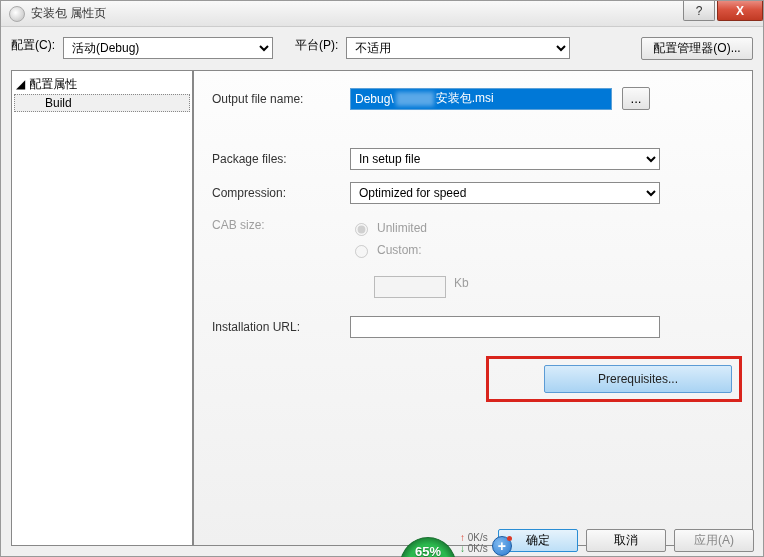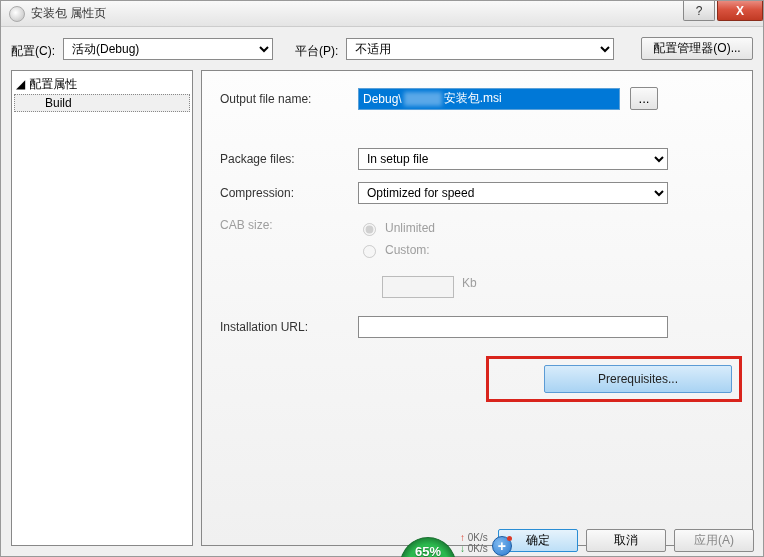--- a/index.html
+++ b/index.html
@@ -50,40 +50,40 @@
     border-radius: 0 0 2px 2px;
     margin-right: 2px;
   }
   .win-btn.close {
     width: 46px;
     background: linear-gradient(#e98a7e, #d9533f 45%, #c13a24);
     border-color: #8a2c1b; color: #fff; font-weight: bold;
     margin-right: 0;
   }
   .toolbar {
-    display: flex; align-items: flex-end;
+    display: flex; align-items: flex-start;
     padding: 10px; gap: 6px;
   }
   .toolbar label { color: #000; margin-right: 2px; }
   select.combo {
     height: 22px; border: 1px solid #8a8a8a;
     background: #fff; font-size: 12px;
     padding-left: 4px;
   }
   .combo-config { width: 210px; }
-  .combo-platform { width: 268px; }
+  .combo-platform { width: 224px; }
   .btn {
     height: 23px; border: 1px solid #8a8a8a;
     background: linear-gradient(#fafafa,#e4e4e4);
     font-size: 12px; padding: 0 10px;
     cursor: pointer; border-radius: 2px;
   }
   .btn-configmgr { width: 112px; padding:0; }
   .content {
-    display: flex; flex: 1; padding: 0 10px 10px 10px; gap: 8px; min-height: 0;
+    display: flex; flex: 1; padding: 0 10px 10px 10px; min-height: 0;
   }
   .tree {
     width: 182px;
     border: 1px solid #888; background: #fff;
     padding: 4px 2px;
     flex-shrink: 0;
   }
   .tree-node { padding: 1px 2px; color: #000; }
   .tree-node .caret { display:inline-block; width:10px; }
   .tree-node.selected {

